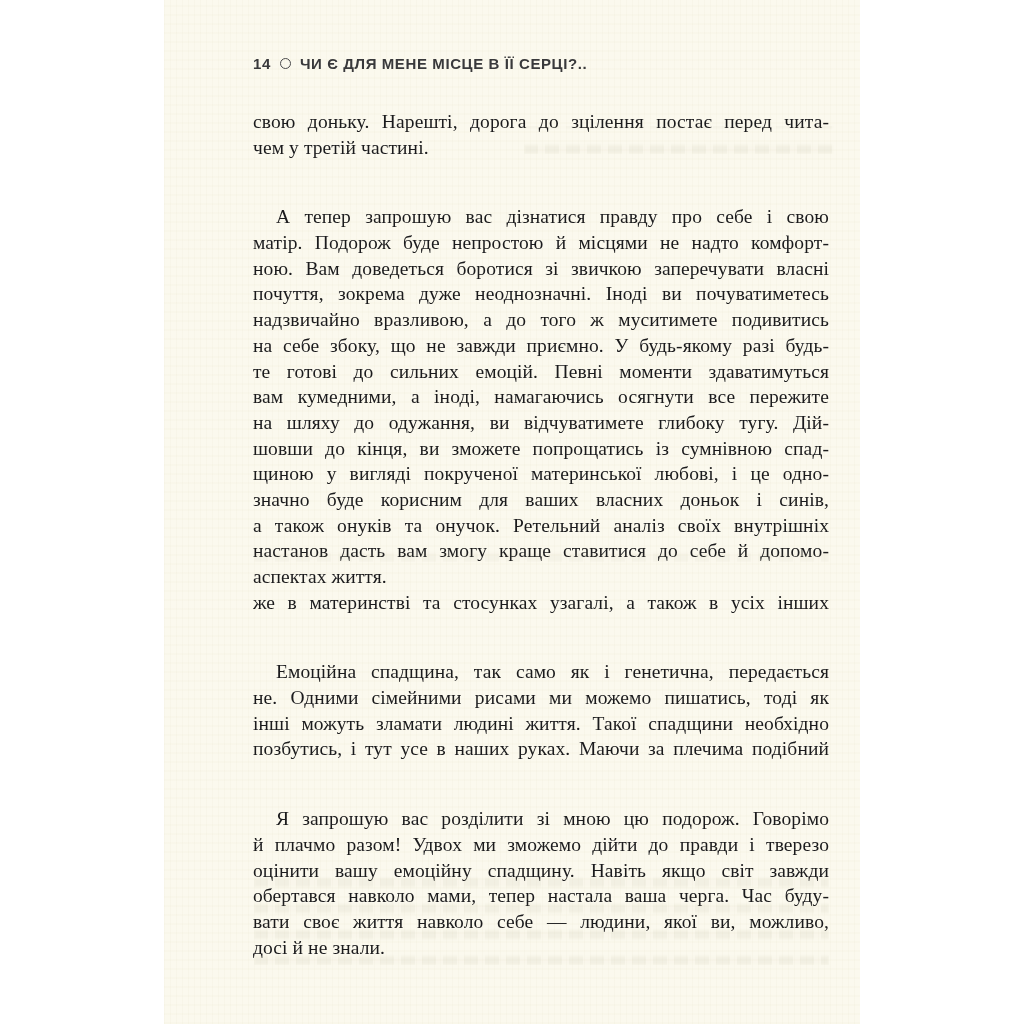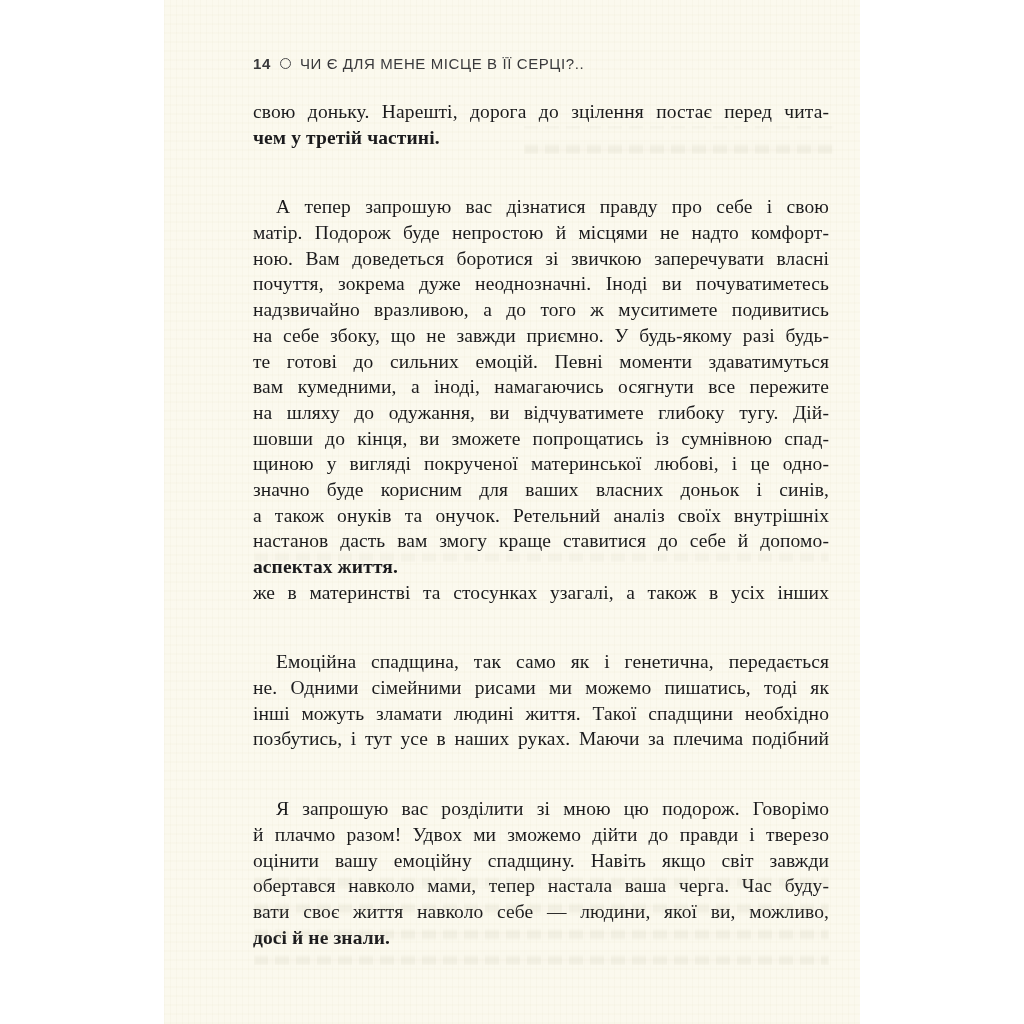--- a/index.html
+++ b/index.html
@@ -45,44 +45,43 @@
   .page-num { font-weight: 700; }
   .ring-icon {
     display: inline-block;
     width: 9px;
     height: 9px;
     border: 1.6px solid #4a4a4c;
     border-radius: 50%;
     background: transparent;
     flex: 0 0 auto;
   }
-  .running-title { font-weight: 400; }
+  .running-title { font-weight: 700; }
   .text-block {
     position: absolute;
     left: 89px;
-    top: 99px;
+    top: 109px;
     width: 576px;
     color: #1b1b1d;
     font-size: 19.5px;
     letter-spacing: 0.1px;
   }
   .line {
     height: 25.7px;
     line-height: 25.7px;
     text-align: justify;
     text-align-last: justify;
     overflow: hidden;
     white-space: nowrap;
   }
   .line.j { white-space: normal; }
   .line.indent { text-indent: 23px; margin-top: 44px; }
   .line.last {
     text-align-last: left;
     text-align: center;
-    font-weight: bold;
   }
   
   .ghost {
     position: absolute;
     pointer-events: none;
     filter: blur(1.2px);
     opacity: 0.5;
     background-image: repeating-linear-gradient(
       0deg,
       rgba(176,170,142,0.22) 0 9px,

